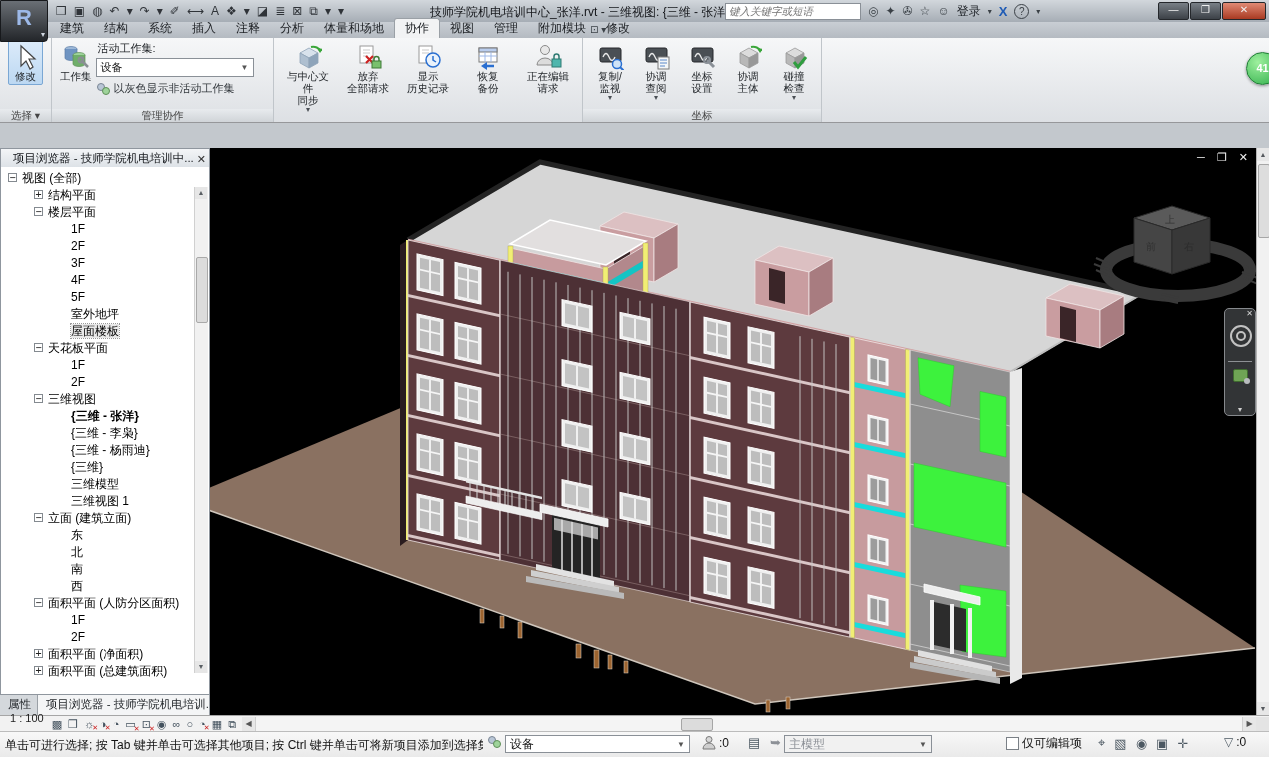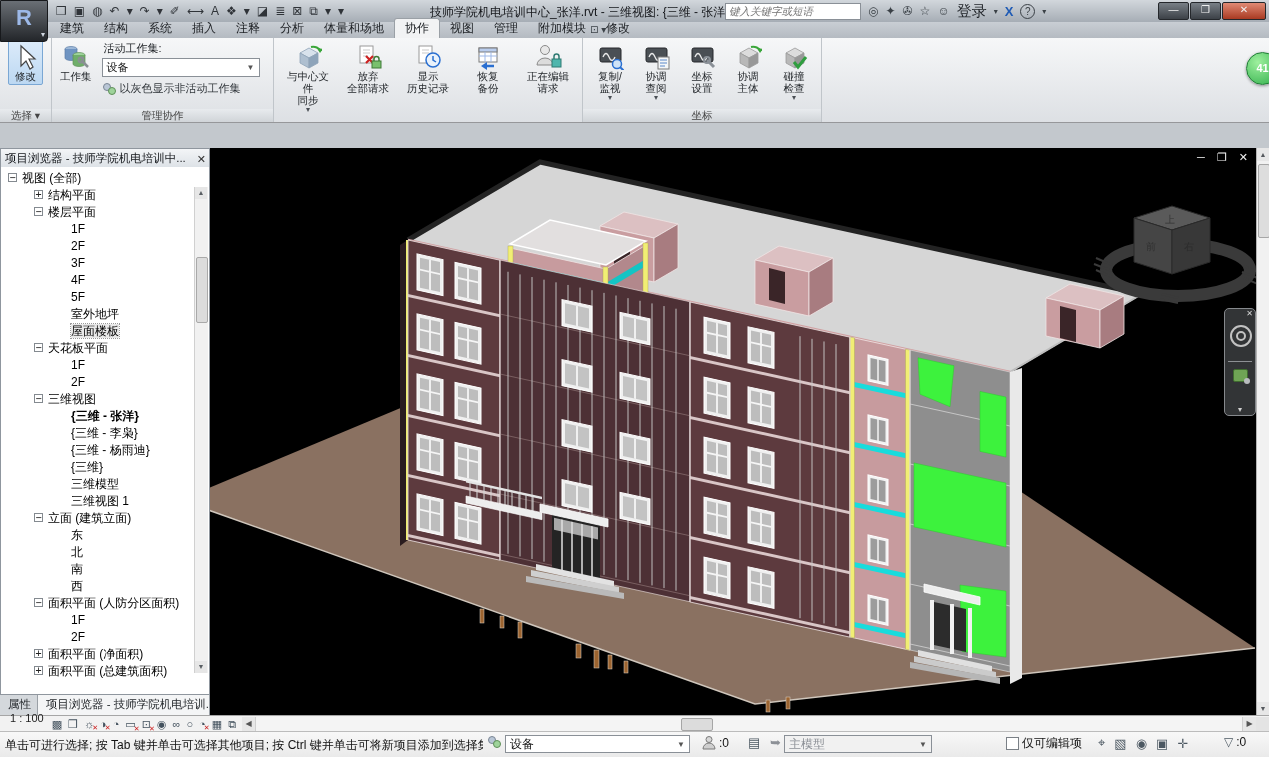--- a/index.html
+++ b/index.html
@@ -10,21 +10,21 @@
   .titlebar{position:absolute;top:0;left:0;right:0;height:22px;background:linear-gradient(#d2d7dc,#a6adb5);}
   .appbtn{position:absolute;left:0;top:0;width:46px;height:40px;background:linear-gradient(#6a6f75,#23262a);border:1px solid #17191c;border-radius:0 0 4px 0;color:#e6ecf5;text-align:center;z-index:30;}
   .appbtn .r{font-weight:bold;font-size:22px;color:#9db9e8;line-height:34px;}
   .appbtn .ac{position:absolute;right:2px;bottom:2px;font-size:8px;color:#cfd6df;}
   .qat{position:absolute;left:56px;top:2px;display:flex;align-items:center;gap:7px;height:18px;}
   .qicon{font-size:12px;color:#2f3338;cursor:default;}
   .title{position:absolute;left:430px;top:4px;font-size:12px;color:#14161a;white-space:nowrap;}
   .infocenter{position:absolute;left:725px;top:2px;display:flex;align-items:center;gap:7px;height:18px;}
   .searchbox{width:128px;height:15px;border:1px solid #8a9097;background:#fff;font-size:10.5px;font-style:italic;color:#8a8f96;padding:0 3px;}
   .icico{font-size:12px;color:#3a4046;}
-  .signin{font-size:15px;color:#1d2126;}
+  .signin{font-size:12px;color:#1d2126;}
   .xlogo{font-weight:bold;color:#1f5bb5;font-size:13px;}
   .helpico{display:inline-block;width:13px;height:13px;border:1.5px solid #3a4046;border-radius:50%;font-size:10px;line-height:13px;text-align:center;color:#3a4046;}
   .winbtns{position:absolute;right:3px;top:2px;display:flex;gap:1px;z-index:40;}
   .winbtn{width:29px;height:16px;background:linear-gradient(#787f86,#3c4147);border:1px solid #24272b;border-radius:2px;color:#f0f0f0;font-size:10px;line-height:14px;text-align:center;}
   .winbtn.close{background:linear-gradient(#e08a74,#a93a22);width:42px;}
 
   
   .tabrow{position:absolute;top:22px;left:0;right:0;height:16px;background:linear-gradient(#c9ced4,#b4bac1);display:flex;align-items:flex-end;padding-left:50px;}
   .tab{font-size:12px;color:#1c1f23;padding:1px 10px;cursor:default;white-space:nowrap;}
   .tab.active{background:#f2f3f4;border:1px solid #9aa0a6;border-bottom:none;border-radius:3px 3px 0 0;}
@@ -32,35 +32,35 @@
 
   
   .ribbon{position:absolute;top:38px;left:0;right:0;height:84px;background:linear-gradient(#f6f7f8,#dde0e4);border-bottom:1px solid #96979a;display:flex;z-index:5;}
   .panel{position:relative;height:84px;border-right:1px solid #c0c5ca;padding:2px 4px 14px 4px;box-sizing:border-box;}
   .pfooter{position:absolute;bottom:0;left:0;right:0;height:13px;font-size:10.5px;line-height:13px;text-align:center;color:#444;background:linear-gradient(#e8ebee,#d0d4d8);white-space:nowrap;}
   .pbody{display:flex;align-items:flex-start;height:68px;}
   .bigbtn{display:flex;flex-direction:column;align-items:center;justify-content:flex-start;font-size:10.5px;line-height:12px;color:#1f2327;white-space:pre-line;text-align:center;padding:2px 3px;border:1px solid transparent;border-radius:2px;}
   .bigbtn svg{width:27px;height:27px;flex:none;}
   .bigbtn .barrow{font-size:8px;color:#4a4f55;line-height:7px;height:7px;}
   .bigbtn.hl{background:linear-gradient(#dcebfa,#bcd8f2);border:1px solid #7aa7d4;}
-  .mcol{display:flex;flex-direction:column;margin-left:6px;font-size:11px;color:#23272b;}
+  .mcol{display:flex;flex-direction:column;font-size:11px;color:#23272b;}
   .mcol .mlab{margin:1px 0 2px 2px;}
   .combo{background:#fff;border:1px solid #8a9097;height:17px;font-size:11px;display:flex;align-items:center;padding:0 4px;color:#111;}
   .combo .carrow{margin-left:auto;font-size:8px;color:#555;padding-left:8px;}
   .toggle{display:flex;align-items:center;gap:4px;margin-top:4px;font-size:11px;color:#33383d;}
   .toggle svg{width:14px;height:14px;}
 
   
   .badge{position:absolute;top:52px;left:1246px;width:31px;height:31px;border-radius:50%;background:radial-gradient(circle at 35% 30%,#9ef09e,#2fae4a);border:1px solid #1d7a33;color:#fff;font-size:11px;font-weight:bold;text-align:center;line-height:30px;z-index:60;box-shadow:0 1px 3px rgba(0,0,0,.4);}
 
   .gapstrip{position:absolute;top:122px;left:0;right:0;height:26px;background:#c3c8cd;}
 
   
   .browser{position:absolute;top:148px;left:0;width:210px;height:567px;background:#e6e9ec;z-index:10;}
-  .btitle{position:relative;height:19px;background:linear-gradient(#f3f5f7,#dce1e6);border:1px solid #8f969e;font-size:11.5px;line-height:18px;padding:0 4px;color:#15181c;white-space:nowrap;overflow:hidden;}
+  .btitle{position:relative;height:19px;background:linear-gradient(#f3f5f7,#dce1e6);border:1px solid #8f969e;font-size:11.5px;line-height:18px;padding:0 12px;color:#15181c;white-space:nowrap;overflow:hidden;}
   .btitle .bclose{position:absolute;right:3px;top:1px;font-size:11px;color:#333;}
   .tree{position:absolute;top:19px;bottom:20px;left:0;right:0;background:#fff;border:1px solid #8f969e;border-top:none;overflow:hidden;padding-top:3px;}
   .titem{height:17px;line-height:17px;font-size:12px;color:#000;white-space:nowrap;}
   .titem.l0{padding-left:7px;}
   .titem.l1{padding-left:33px;}
   .titem.l2{padding-left:56px;}
   .exp{display:inline-block;width:9px;height:9px;box-sizing:border-box;border:1px solid #848a90;background:#fff;font-size:10px;line-height:7px;text-align:center;margin-right:5px;color:#222;vertical-align:1px;font-family:"DejaVu Sans Mono",monospace;}
   .exp:empty{border:none;background:transparent;}
   .tlabel.bold{font-weight:bold;}
   .tlabel.hl{background:#e9e9e9;outline:1px dotted #9a9a9a;}

